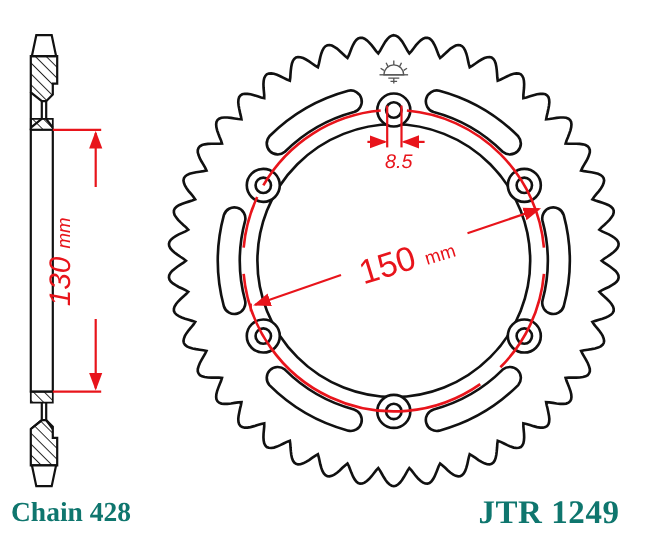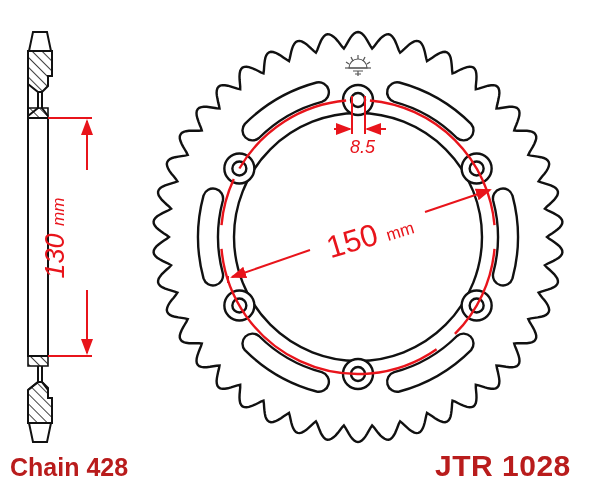--- a/index.html
+++ b/index.html
@@ -1,18 +1,18 @@
 <!DOCTYPE html>
 <html><head>
 <meta charset="utf-8">
 <style>
   html, body { margin: 0; padding: 0; background: #ffffff; }
   body { width: 600px; height: 500px; position: relative; overflow: hidden; font-family: "Liberation Sans", sans-serif; }
   #canvas { position: absolute; left: 0; top: 0; }
-  .label { position: absolute; font-weight: bold; color: #b91c1c; font-family: Liberation Sans, sans-serif; }
+  .label { position: absolute; font-weight: bold; color: #0f766e; font-family: Liberation Serif, serif; }
   #chain-label { left: 10px; top: 453px; font-size: 25px; }
   #part-label { left: 435px; top: 449px; font-size: 30px; letter-spacing: 0.5px; }
   .dim { position: absolute; color: #e8141b; font-style: italic; font-family: "Liberation Sans", sans-serif; white-space: nowrap; }
   #dim-130 { left: 55px; top: 238px; font-size: 27px; transform: translate(-50%, -50%) rotate(-90deg); }
   #dim-130 .unit, #dim-150 .unit { font-size: 17px; }
   #dim-150 { left: 370px; top: 236px; font-size: 31px; transform: translate(-50%, -50%) rotate(-17deg); font-style: normal; }
   #dim-85 { left: 350px; top: 137px; font-size: 18px; }
 </style>
 </head>
 <body>
@@ -109,17 +109,17 @@
     <line x1="351" y1="57" x2="353" y2="61"></line>
     <line x1="365" y1="57" x2="363" y2="61"></line>
     <line x1="346" y1="62" x2="349" y2="64"></line>
     <line x1="370" y1="62" x2="367" y2="64"></line>
     <line x1="345" y1="68" x2="371" y2="68"></line>
     <path d="M353,71 L363,71 M358,71 L358,76 M355,74 L361,74"></path>
   </g>
 </svg>
 
 <div class="label" id="chain-label">Chain 428</div>
-<div class="label" id="part-label">JTR 1028</div>
+<div class="label" id="part-label">JTR 1249</div>
 
 <div class="dim" id="dim-130"><span>130</span> <span class="unit">mm</span></div>
 <div class="dim" id="dim-150"><span>150</span> <span class="unit">mm</span></div>
 <div class="dim" id="dim-85">8.5</div>
 
 </body></html>

